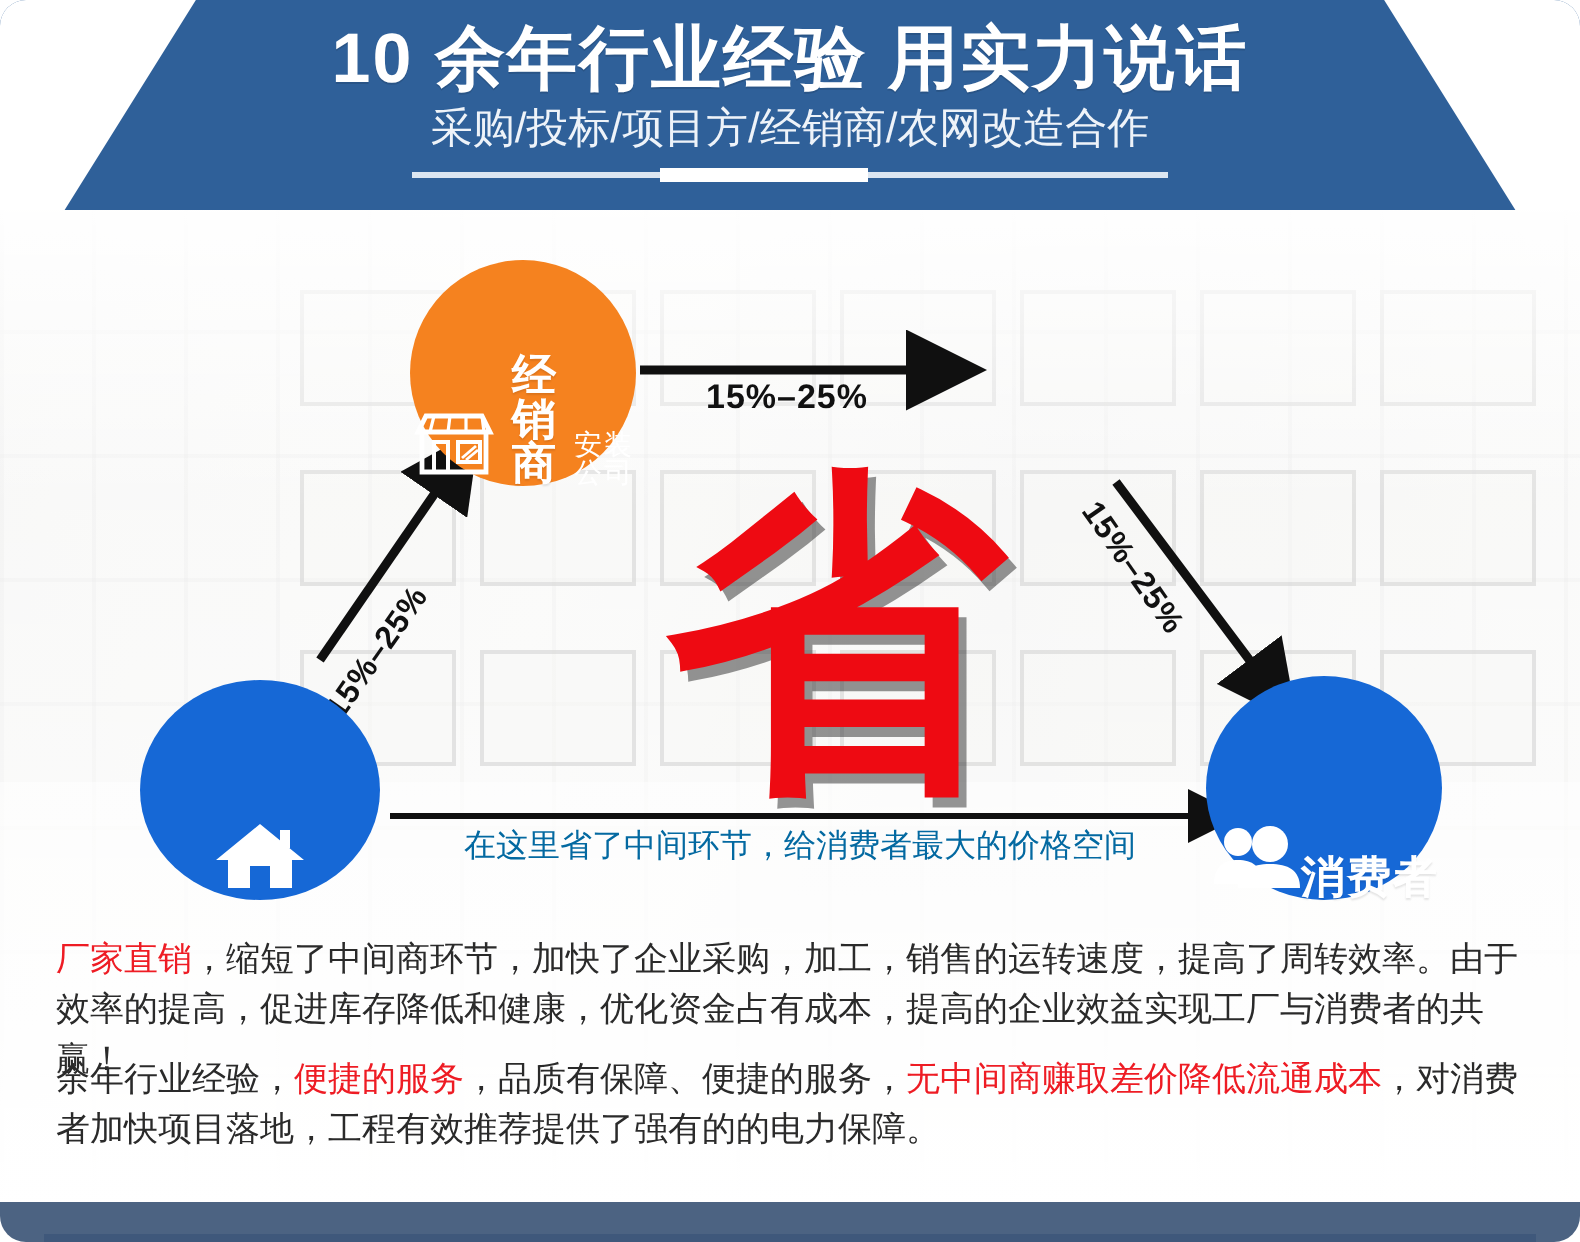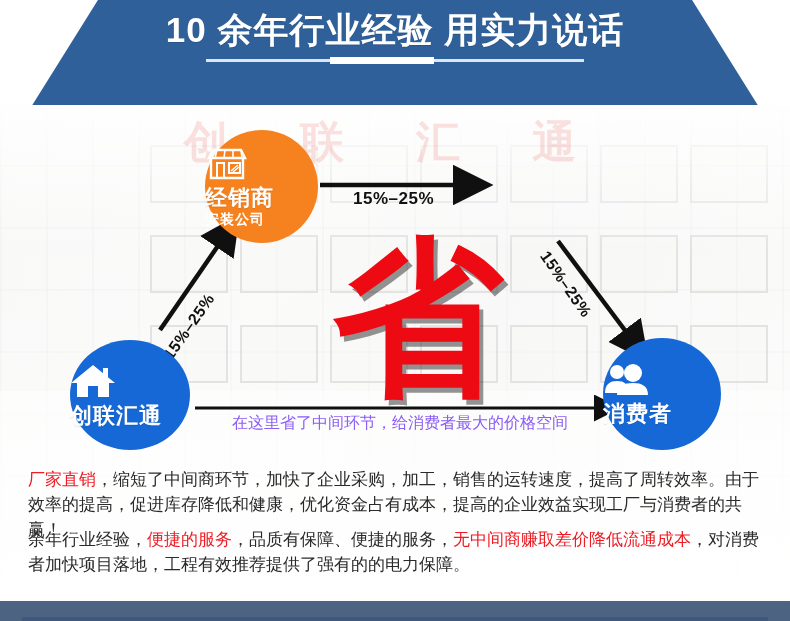--- a/index.html
+++ b/index.html
@@ -2,21 +2,21 @@
 <html><head>
 <meta charset="utf-8">
 <style>
   * { margin:0; padding:0; box-sizing:border-box; }
   html,body { width:790px; height:621px; overflow:hidden; }
   body{
     font-family:"Liberation Sans","DejaVu Sans",sans-serif;
     background:#ffffff;
     position:relative;
   }
-  #page{ position:relative; width:790px; height:621px; overflow:hidden; background:#fff; }
+  #page{ position:relative; width:790px; height:621px; overflow:hidden; background:#fff;border-radius:13px; }
 
   
   .header{
     position:absolute; left:0; top:0; width:790px; height:105px;
     background:#2f6099; overflow:hidden;
   }
   
   .hc{ position:absolute; top:-30px; width:40px; height:175px; background:#fff; }
   .hc.l1{ left:-38px; transform:skewX(-32deg); width:62px;}
   .hc.l2{ left:22px;  transform:skewX(-32deg); width:40px;}
@@ -66,26 +66,26 @@
   .watermark{
     position:absolute; left:0; top:8px; width:100%;
     text-align:center; font-size:44px; font-weight:bold;
     color:rgba(228,68,58,.16); letter-spacing:30px; white-space:nowrap;
     user-select:none;
   }
 
   
   .node{
     position:absolute; border-radius:50%;
-    display:flex; flex-direction:column; align-items:flex-start; justify-content:center;
+    display:flex; align-items:flex-end; justify-content:center;
     color:#fff; text-align:center; line-height:1;
   }
   .node .ico{ display:block; }
   .node .lbl{ font-size:22px; font-weight:bold; letter-spacing:1px; margin-top:3px; text-shadow:0 1px 1px rgba(0,0,0,.10); }
-  .node .sub{ font-size:14px; font-weight:bold; letter-spacing:1px; margin-top:3px; }
+  .node .sub{ font-size:14px; font-weight:normal; letter-spacing:1px; margin-top:3px; }
   .orange{ background:#f5821f; }
   .blue{ background:#1668d6; }
 
   #node-dealer{ left:205px; top:130px; width:113px; height:113px; }
   #node-bureau{ left:470px; top:135px; width:103px; height:103px; }
   #node-brand { left:70px;  top:340px; width:120px; height:110px; }
   #node-consumer{ left:603px; top:338px; width:118px; height:112px; }
 
   .pctlabel{
     position:absolute; font-size:16px; font-weight:bold; color:#111;
@@ -95,21 +95,21 @@
   
   .bigchar{
     position:absolute; left:330px; top:235px;
     font-size:170px; font-weight:bold; color:#ee0a12; line-height:1;
     text-shadow:4px 5px 0 rgba(60,60,60,.55);
     letter-spacing:0;
   }
 
   .mid-caption{
     position:absolute; left:205px; top:408px; width:390px;
-    font-size:16px; color:#8b5cf6; text-align:center; white-space:nowrap;
+    font-size:16px; color:#0369a1; text-align:center; white-space:nowrap;
   }
 
   
   .paras{ position:absolute; left:0; top:0; width:790px; }
   .para{ position:absolute; left:28px; width:740px; font-size:17px; line-height:25px; color:#2a2a2a; }
   #para1{ top:362px; }
   #para2{ top:422px; }
   .hl{ color:#ee1c24; }
 
   
@@ -122,20 +122,21 @@
 <div id="page">
 
   <div class="header">
     <div class="hc l1"></div>
     <div class="hc l2"></div>
     <div class="hc r1"></div>
     <div class="hc r2"></div>
 
     <div class="header-inner">
       <div class="h-title">10 余年行业经验 用实力说话</div>
+      <div class="h-sub">采购/投标/项目方/经销商/农网改造合作</div>
       <div class="h-rule">
         <div class="thin"></div>
           <div class="thick"></div>
       </div>
     </div>
   </div>
 
   <div class="stage">
 
     <div class="bg-building"></div>
@@ -156,21 +157,20 @@
     <div class="bg-win" style="left:150px;top:220px;width:78px;height:58px;"></div>
     <div class="bg-win" style="left:240px;top:220px;width:78px;height:58px;"></div>
     <div class="bg-win" style="left:330px;top:220px;width:78px;height:58px;"></div>
     <div class="bg-win" style="left:420px;top:220px;width:78px;height:58px;"></div>
     <div class="bg-win" style="left:510px;top:220px;width:78px;height:58px;"></div>
     <div class="bg-win" style="left:600px;top:220px;width:78px;height:58px;"></div>
     <div class="bg-win" style="left:690px;top:220px;width:78px;height:58px;"></div>
     <div class="bg-sheen"></div>
     <div class="bg-lower"></div>
 
-    <div class="watermark">创 联 汇 通</div>
 
     <svg style="position:absolute;left:0;top:0;width:790px;height:496px;">
       <defs>
         <marker id="ah" markerWidth="9" markerHeight="9" refX="2" refY="4.5" orient="auto">
           <path d="M0,0 L9,4.5 L0,9 Z" fill="#101010"></path>
         </marker>
       </defs>
 
       <line x1="160" y1="225" x2="222" y2="135" stroke="#101010" stroke-width="4.5" marker-end="url(#ah)"></line>
 
@@ -208,21 +208,20 @@
     </div>
 
 
     <div class="node blue" id="node-brand" style="top:235px;">
       <span class="ico">
         <svg width="46" height="36" viewBox="0 0 46 36" fill="#fff">
           <path d="M23 2 L45 20 L39 20 L39 34 L28 34 L28 23 L18 23 L18 34 L7 34 L7 20 L1 20 Z"></path>
           <rect x="33" y="5" width="5" height="9"></rect>
         </svg>
       </span>
-      <span class="lbl">创联汇通</span>
     </div>
 
     <div class="node blue" id="node-consumer" style="top:233px;">
       <span class="ico">
         <svg width="46" height="34" viewBox="0 0 46 34" fill="#fff">
           <circle cx="14" cy="9" r="7"></circle>
           <path d="M2 30 C2 21 7 18 14 18 C21 18 26 21 26 30 Z"></path>
           <circle cx="30" cy="10" r="9"></circle>
           <path d="M14 32 C14 23 21 20 30 20 C39 20 45 23 45 32 Z"></path>
         </svg>

